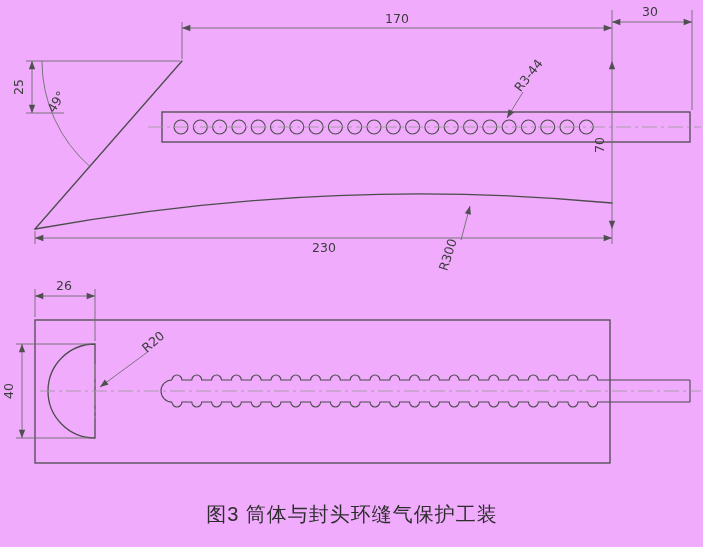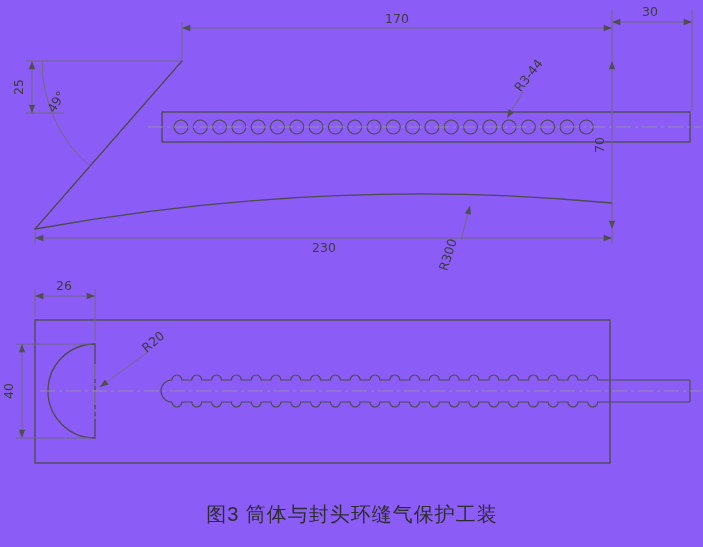--- a/index.html
+++ b/index.html
@@ -1,16 +1,16 @@
 <!DOCTYPE html>
 <html><head>
 <meta charset="utf-8">
 <style>
   html,body{margin:0;padding:0;background:#ffffff;}
-  .page{width:703px;height:547px;background:#8b5cf6;position:relative;overflow:hidden;}
+  .page{width:703px;height:547px;background:#f0abfc;position:relative;overflow:hidden;}
   svg{display:block;}
   .outline{stroke:#4c4c4c;stroke-width:1.3;fill:none;stroke-linecap:round;}
   .med{stroke:#4c4c4c;stroke-width:1.1;fill:none;}
   .thin{stroke:#6e6e6e;stroke-width:0.9;fill:none;}
   .center{stroke:#9a9a9a;stroke-width:0.8;fill:none;stroke-dasharray:15 4 3 4;}
   .hole circle{stroke:#4c4c4c;stroke-width:1.1;fill:none;}
   text{font-family:"DejaVu Sans","Liberation Sans",sans-serif;fill:#3c3c3c;text-anchor:middle;}
   .dim-text{font-size:12.5px;}
   .caption{font-size:20px;fill:#2d2d2d;letter-spacing:1px;font-family:"Liberation Sans",sans-serif;}
 </style>

